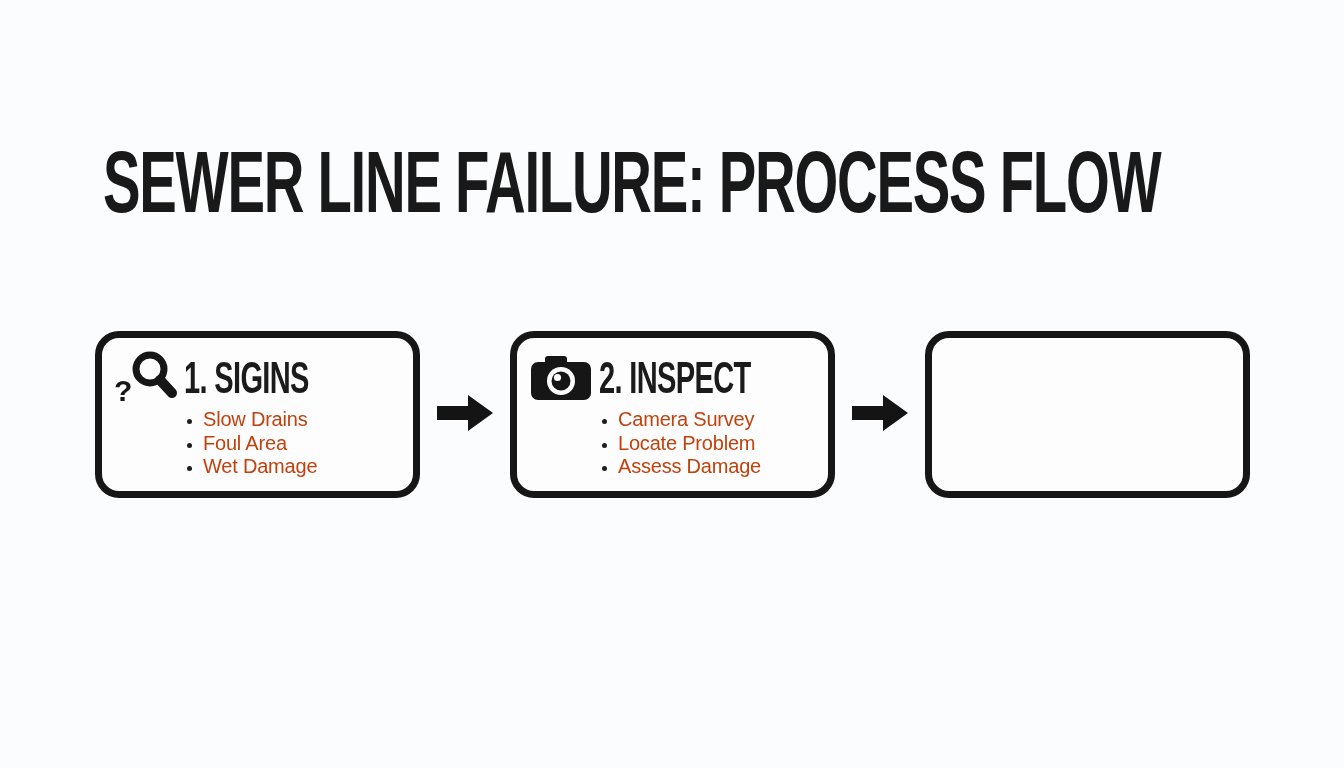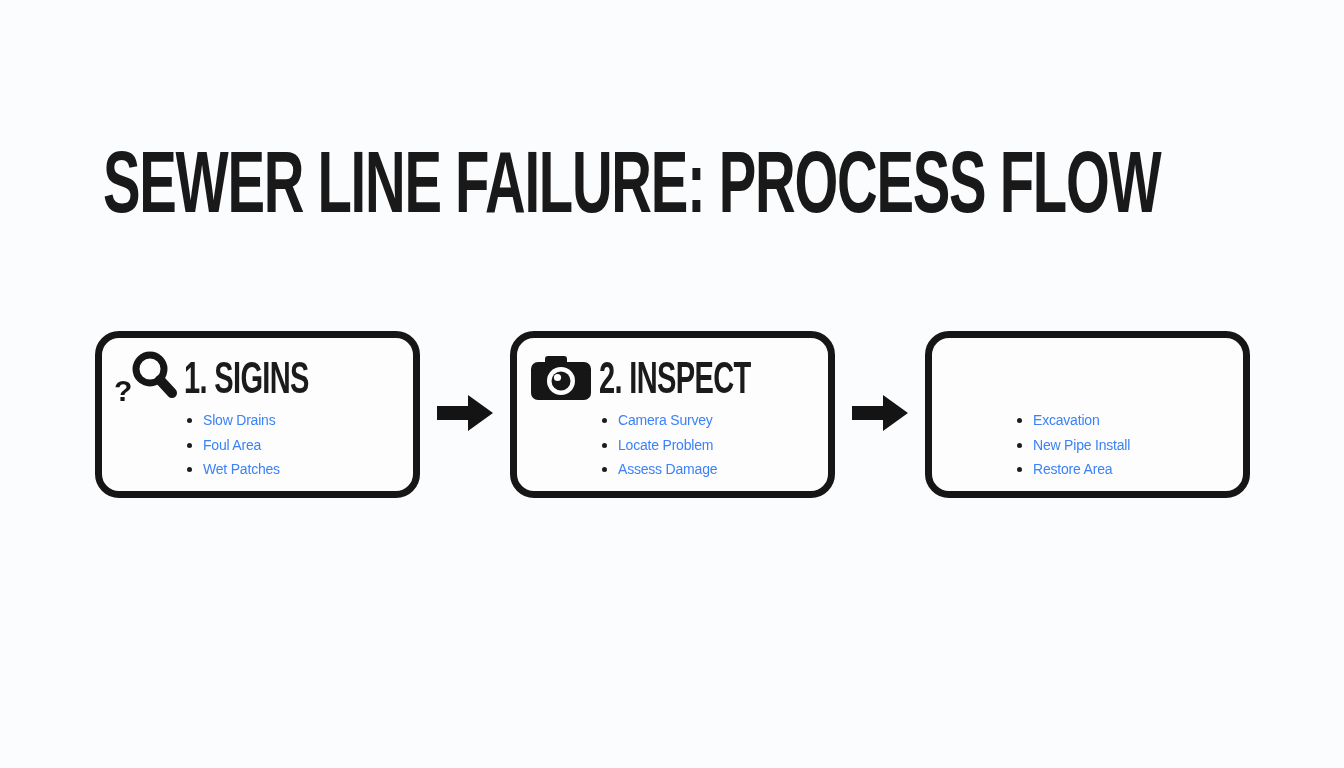--- a/index.html
+++ b/index.html
@@ -81,24 +81,24 @@
   }
   .step-bullets {
     position: absolute;
     left: 84px;
     top: 70px;
     margin: 0;
     padding: 0 0 0 17px;
     list-style: disc;
   }
   .step-bullets li {
-    font-size: 14px;
+    font-size: 20px;
     line-height: 23.5px;
     letter-spacing: -0.2px;
-    color: #3b82f6;
+    color: #c2410c;
     white-space: nowrap;
   }
   .step-bullets li::marker {
     font-size: 15px;
     color: #1d1d1d;
   }
 
   .arrow-wrap {
     width: 90px;
     display: flex;
@@ -123,21 +123,21 @@
             <circle cx="37" cy="20" r="14" fill="none" stroke="#161616" stroke-width="7"></circle>
             <line x1="47" y1="31" x2="59" y2="44" stroke="#161616" stroke-width="10" stroke-linecap="round"></line>
             <text x="1" y="52" font-family="Liberation Sans, sans-serif" font-size="30" font-weight="bold" fill="#161616">?</text>
           </svg>
         </span>
         <h2 class="step-heading">1. SIGINS</h2>
       </div>
       <ul class="step-bullets">
         <li>Slow Drains</li>
         <li>Foul Area</li>
-        <li>Wet Patches</li>
+        <li>Wet Damage</li>
       </ul>
     </div>
 
     <div class="arrow-wrap">
       <span>
         <svg width="57" height="40" viewBox="0 0 57 40" xmlns="http://www.w3.org/2000/svg">
           <polygon points="0,13 31,13 31,2 56,20 31,38 31,27 0,27" fill="#141414"></polygon>
         </svg>
       </span>
     </div>
@@ -164,21 +164,16 @@
 
     <div class="arrow-wrap">
       <span>
         <svg width="57" height="40" viewBox="0 0 57 40" xmlns="http://www.w3.org/2000/svg">
           <polygon points="0,13 31,13 31,2 56,20 31,38 31,27 0,27" fill="#141414"></polygon>
         </svg>
       </span>
     </div>
 
     <div class="step-box">
-      <ul class="step-bullets">
-        <li>Excavation</li>
-        <li>New Pipe Install</li>
-        <li>Restore Area</li>
-      </ul>
     </div>
 
   </div>
 </div>
 
 </body></html>

